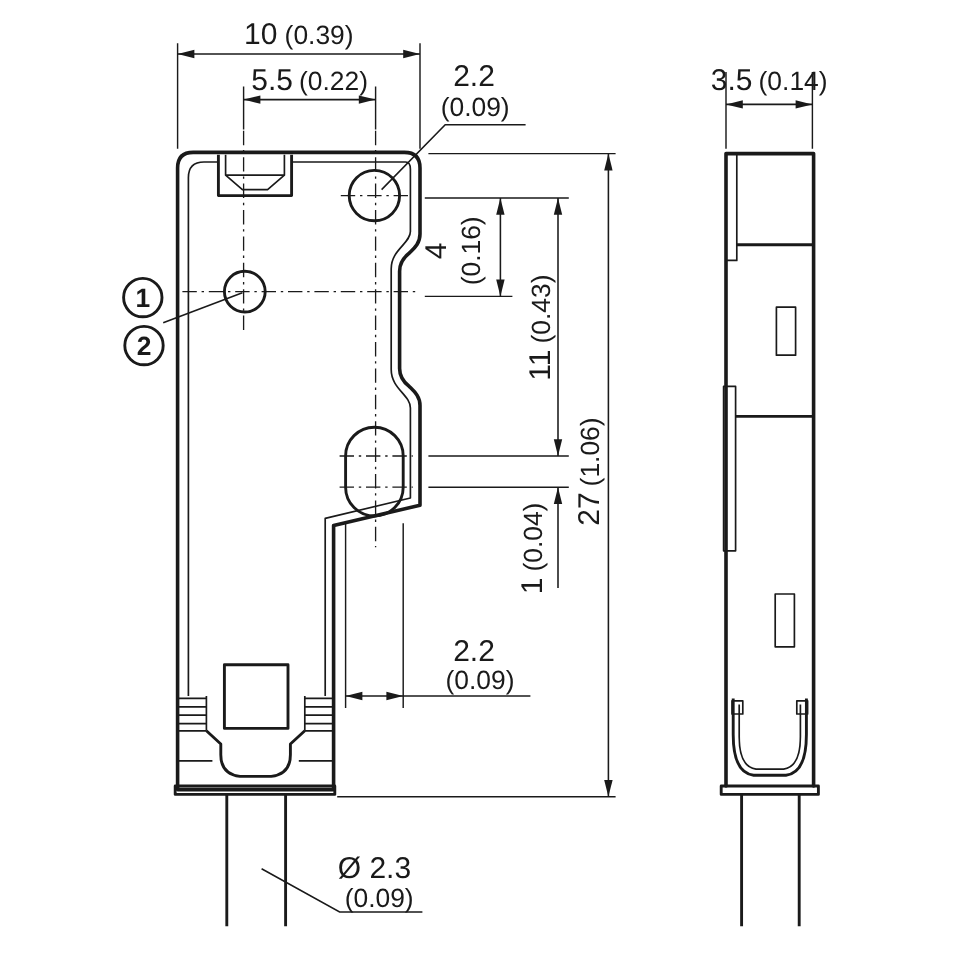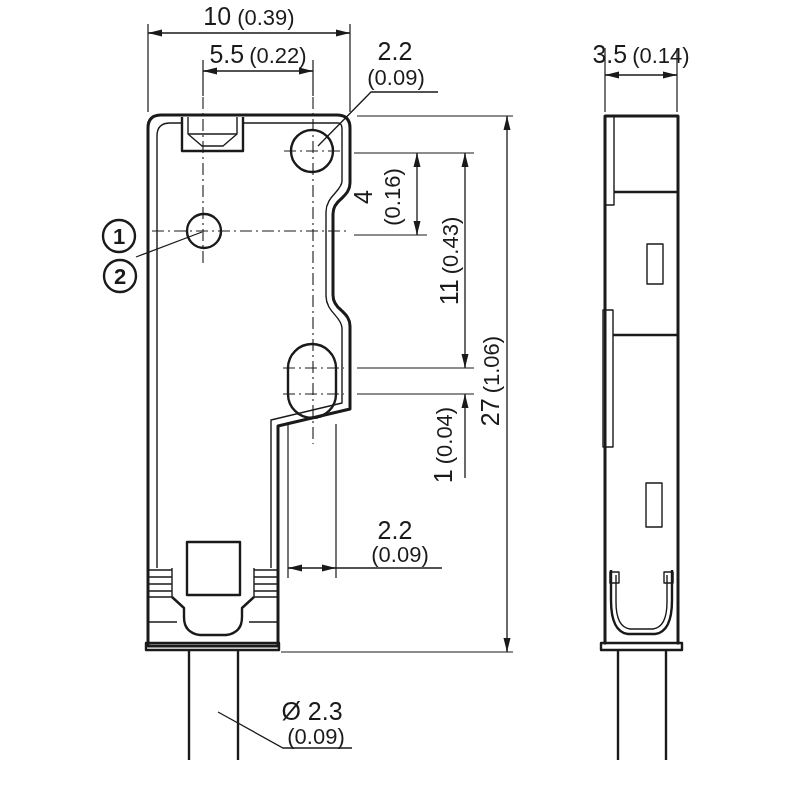--- a/index.html
+++ b/index.html
@@ -1,16 +1,16 @@
 <!DOCTYPE html>
 <html><head>
 <meta charset="utf-8">
 <style>
   html,body{margin:0;padding:0;background:#ffffff;}
-  #stage{position:relative;width:800px;height:760px;background:#ffffff;overflow:hidden;}
+  #stage{position:relative;width:800px;height:760px;background:#ffffff;overflow:hidden;margin-top:12px;}
   svg{display:block;}
   text{fill:#1a1a1a;font-family:"Liberation Sans","DejaVu Sans",sans-serif;}
   .dim-num{font-size:25px;}
   .dim-inch{font-size:22px;}
   .callout-num{font-size:22px;font-weight:bold;}
   .thick{stroke:#1a1a1a;stroke-width:3;fill:none;stroke-linejoin:round;stroke-linecap:round;}
   .med{stroke:#1a1a1a;stroke-width:2.4;fill:none;stroke-linejoin:round;}
   .thin{stroke:#1a1a1a;stroke-width:1.4;fill:none;stroke-linejoin:round;}
   .dim{stroke:#1a1a1a;stroke-width:1.3;fill:none;}
   .ext{stroke:#1a1a1a;stroke-width:1.2;fill:none;}

